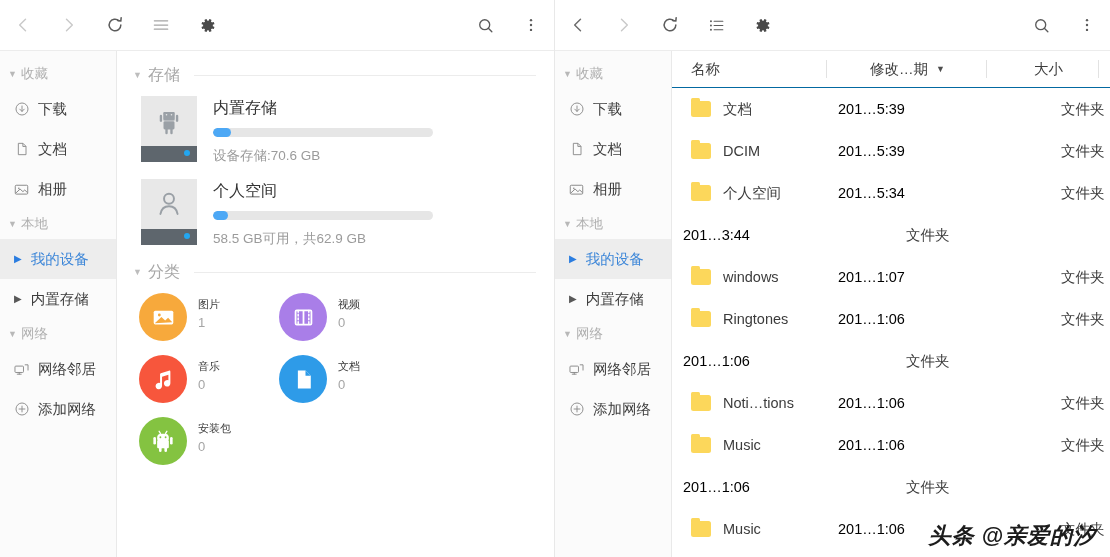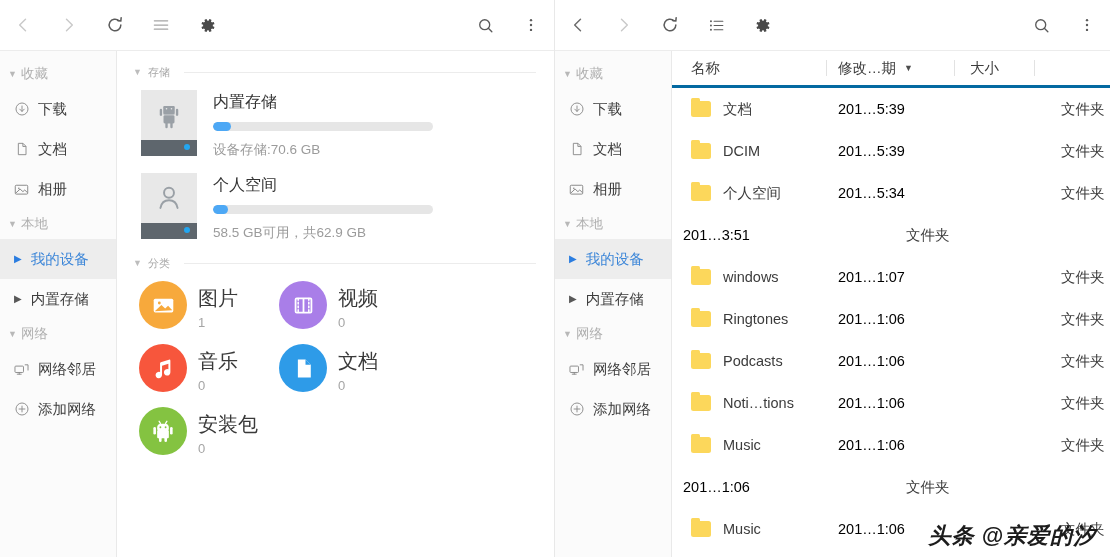--- a/index.html
+++ b/index.html
@@ -58,21 +58,21 @@
   }
   .side-item.child { padding-left:14px; gap:9px; }
   .side-item.child .tri { font-size:10px; color:#585858; line-height:1; }
   .side-item.selected { background:#ededed; color:#3e87d8; }
   .side-item.selected .tri { color:#2b7de0; }
 
   
   .content-left { flex:1; background:#fff; padding:14px 18px 0 16px; overflow:hidden; }
   .sec-head { display:flex; align-items:center; gap:6px; margin-bottom:10px; }
   .sec-head .caret { font-size:9px; color:#bdbdbd; line-height:1; }
-  .sec-head .sec-title { font-size:11px; color:#a8a8a8; white-space:nowrap; }
+  .sec-head .sec-title { font-size:16px; color:#a8a8a8; white-space:nowrap; }
   .sec-head .rule { flex:1; height:1px; background:#ececec; margin-left:8px; }
 
   .dev-row { display:flex; gap:16px; margin:4px 0 14px 8px; }
   .dev-thumb { width:56px; height:66px; position:relative; flex:0 0 56px; }
   .dev-thumb .screenpart {
     position:absolute; left:0; top:0; right:0; height:50px; background:#e8e8e8;
     display:flex; align-items:center; justify-content:center;
   }
   .dev-thumb .base {
     position:absolute; left:0; bottom:0; right:0; height:16px; background:#5e666d;
@@ -89,29 +89,30 @@
 
   
   .cats { margin-top:2px; }
   .cat-grid { display:flex; flex-wrap:wrap; margin-left:6px; }
   .cat-item { width:140px; display:flex; align-items:flex-start; gap:11px; margin-bottom:14px; cursor:pointer; }
   .cat-circle {
     width:48px; height:48px; border-radius:50%; flex:0 0 48px;
     display:flex; align-items:center; justify-content:center;
   }
   .cat-meta { padding-top:4px; }
-  .cat-label { font-size:20px; color:#3a3a3a; }
+  .cat-label { font-size:11px; color:#3a3a3a; }
   .cat-count { font-size:13px; color:#a5a5a5; margin-top:3px; }
 
   
   .content-right { flex:1; background:#fff; display:flex; flex-direction:column; min-width:0; }
   .tbl-head {
     display:flex; align-items:flex-start; height:37px; min-height:37px;
-    border-bottom:3px solid #0369a1; font-size:14.5px; color:#3d3d3d;
+    border-bottom:1px solid #0369a1; font-size:14.5px; color:#3d3d3d;
     padding-left:0;
+    gap:32px;
   }
   .th { display:flex; align-items:center; height:100%; position:relative; }
   .th .sep { position:absolute; right:0; top:9px; bottom:9px; width:1px; background:#e2e2e2; }
   .th-name { width:155px; padding-left:19px; }
   .th-date { width:128px; padding-left:11px; gap:5px; }
   .th-date .sortarrow { font-size:9px; color:#4d4d4d; margin-left:3px; }
   .th-size { width:80px; padding-left:15px; }
   .th-type { flex:1; padding-left:26px; }
 
   .tbl-body { flex:1; overflow:hidden; }
@@ -579,21 +580,21 @@
             <div class="trow">
               <div class="td td-name">
                 <span class="folder"></span>
                 <span class="fname">个人空间</span>
               </div>
               <div class="td td-date">201…5:34</div>
               <div class="td td-size"></div>
               <div class="td td-type">文件夹</div>
             </div>
             <div class="trow">
-              <div class="td td-date">201…3:51</div>
+              <div class="td td-date">201…3:44</div>
               <div class="td td-size"></div>
               <div class="td td-type">文件夹</div>
             </div>
             <div class="trow">
               <div class="td td-name">
                 <span class="folder"></span>
                 <span class="fname">windows</span>
               </div>
               <div class="td td-date">201…1:07</div>
               <div class="td td-size"></div>
@@ -602,24 +603,20 @@
             <div class="trow">
               <div class="td td-name">
                 <span class="folder"></span>
                 <span class="fname">Ringtones</span>
               </div>
               <div class="td td-date">201…1:06</div>
               <div class="td td-size"></div>
               <div class="td td-type">文件夹</div>
             </div>
             <div class="trow">
-              <div class="td td-name">
-                <span class="folder"></span>
-                <span class="fname">Podcasts</span>
-              </div>
               <div class="td td-date">201…1:06</div>
               <div class="td td-size"></div>
               <div class="td td-type">文件夹</div>
             </div>
             <div class="trow">
               <div class="td td-name">
                 <span class="folder"></span>
                 <span class="fname">Noti…tions</span>
               </div>
               <div class="td td-date">201…1:06</div>

